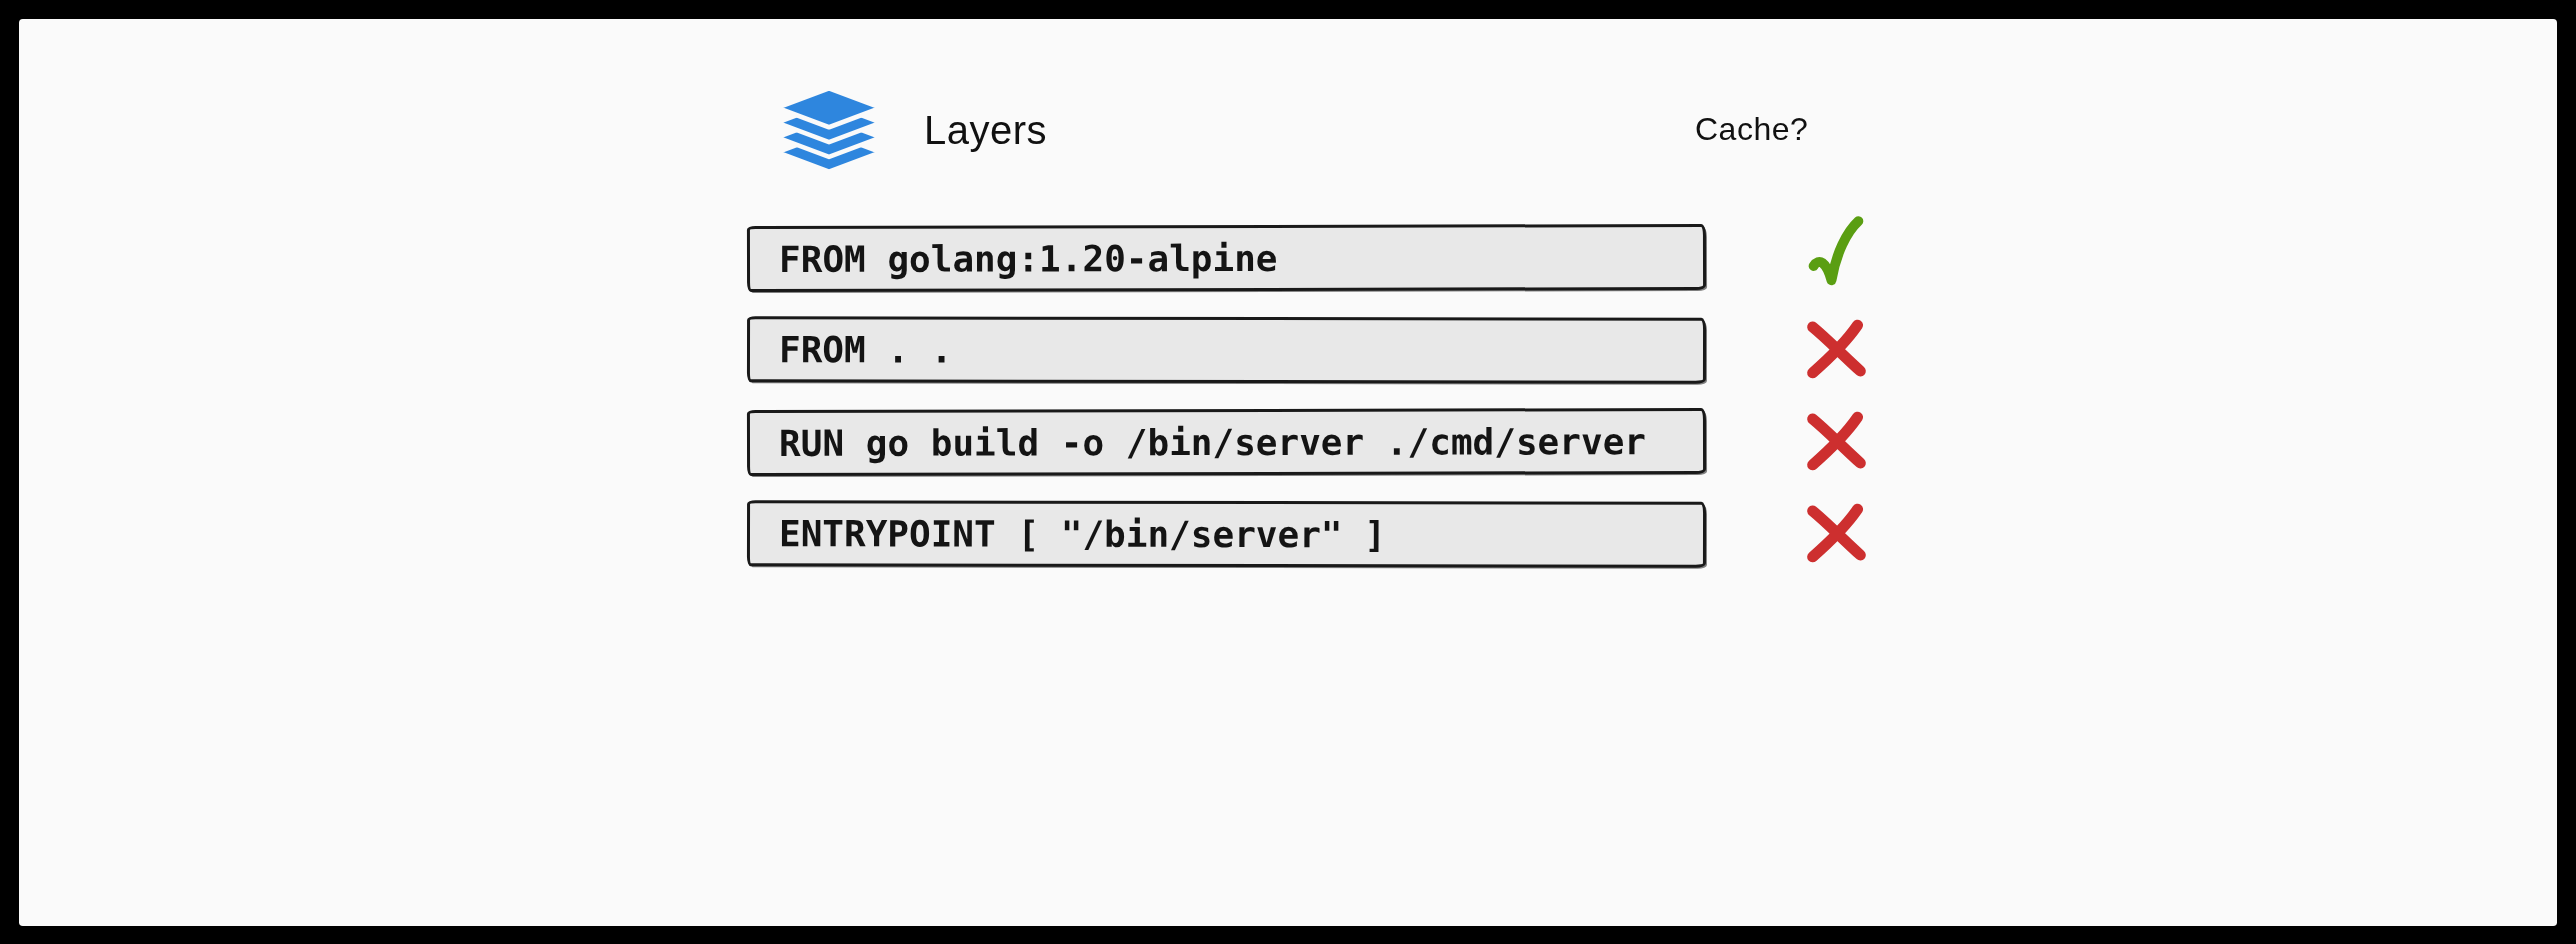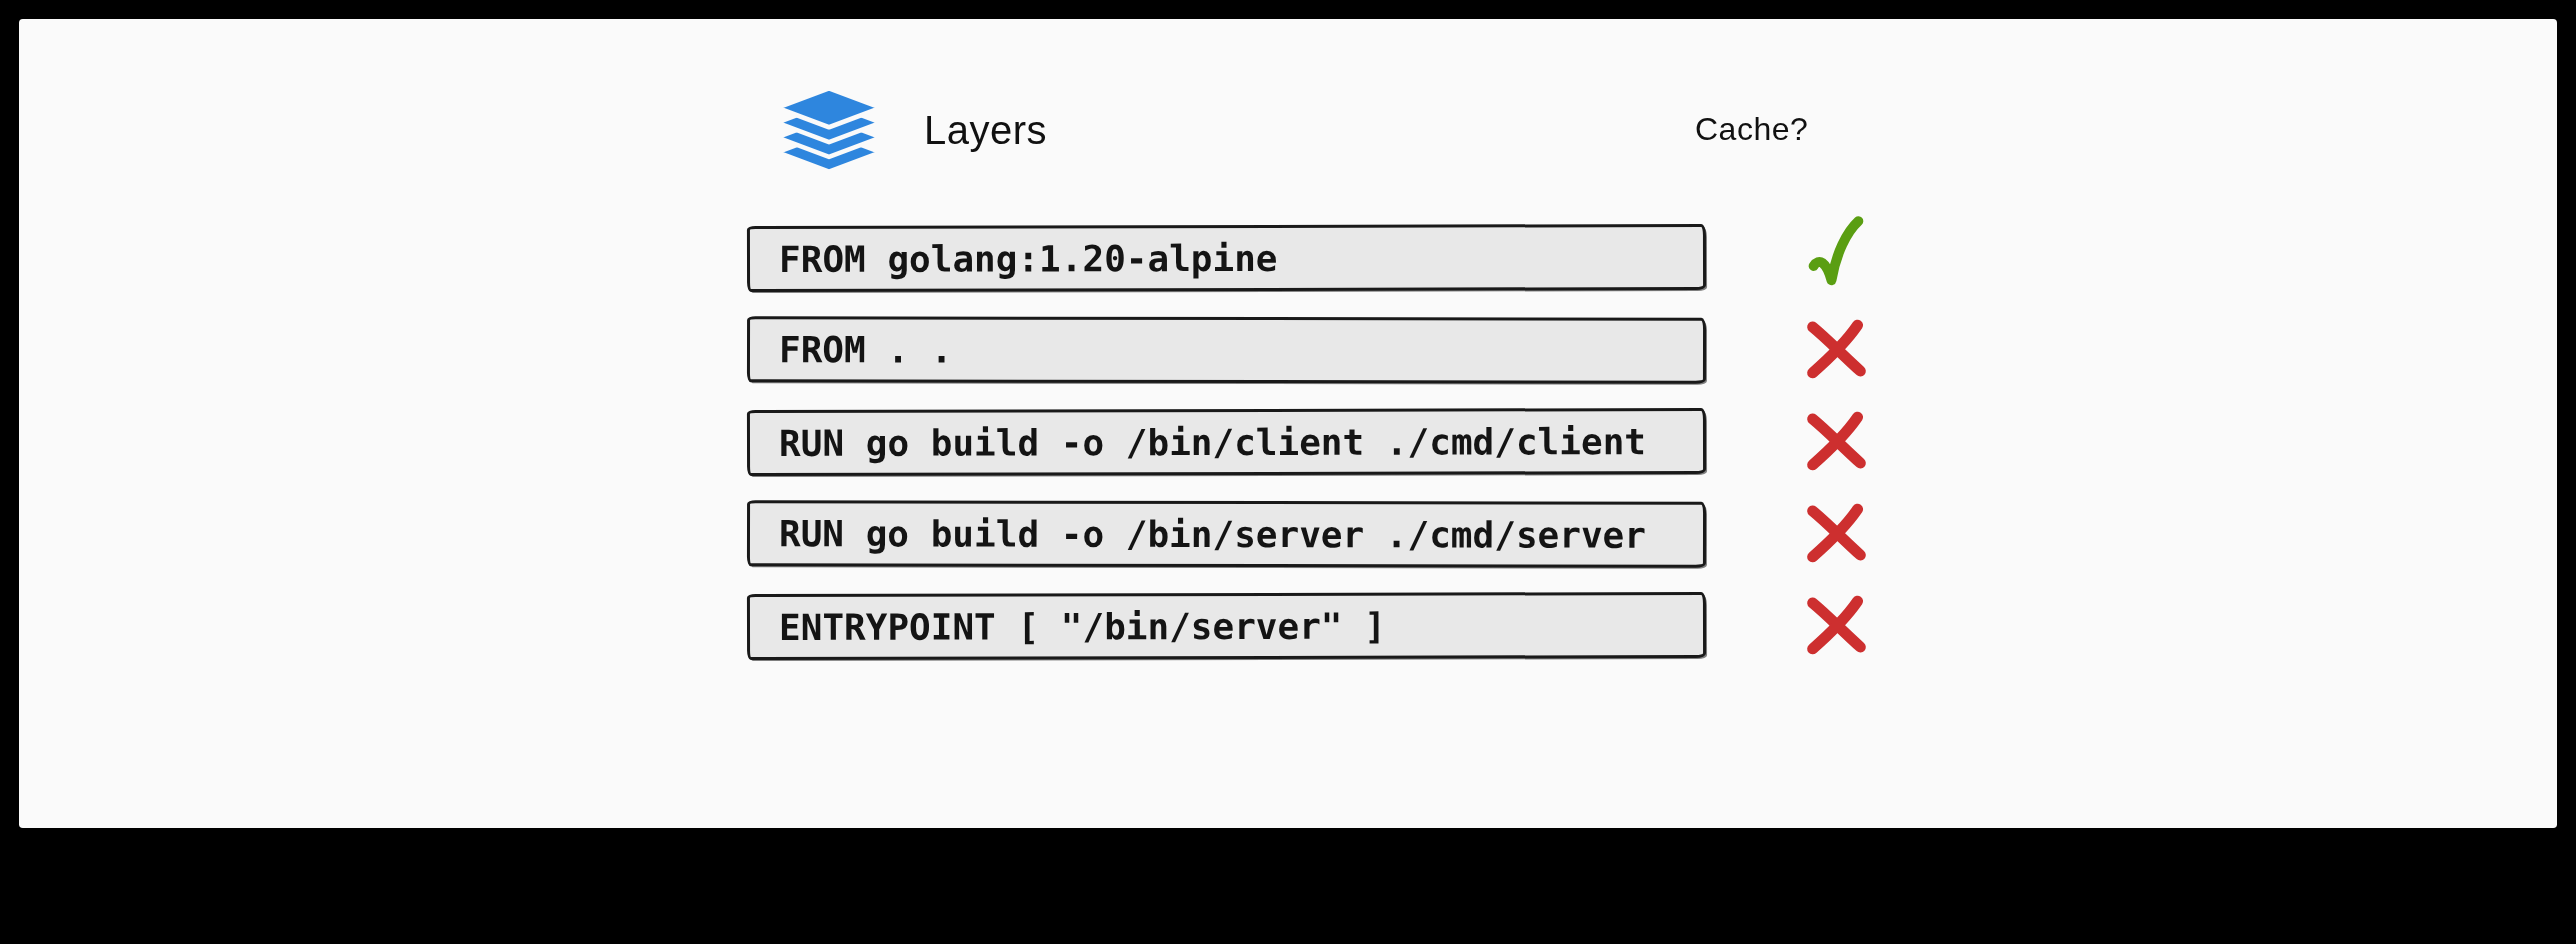--- a/index.html
+++ b/index.html
@@ -8,21 +8,21 @@
     width: 2576px;
     height: 944px;
     background: #000;
     border-radius: 9.4px;
     overflow: hidden;
     font-family: "Liberation Sans", sans-serif;
   }
   #paper {
     position: absolute;
     left: 19px; top: 19px;
-    width: 2538px; height: 809px;
+    width: 2538px; height: 907px;
     background: #fafafa;
     border-radius: 3.8px;
   }
   
   #layers-header {
     position: absolute;
     left: 745px; top: 62px;
     display: flex;
     align-items: center;
     gap: 30px;
@@ -130,36 +130,20 @@
           <g fill="none" stroke="#cd2f2f" stroke-width="12" stroke-linecap="round">
             <path d="M12 12 C28 25 46 44 64 60"></path>
             <path d="M61 10 C48 29 28 48 12 62"></path>
           </g>
         </svg>
       </span>
     </div>
   </div>
 
 
-  <div class="row">
-    <div class="layer-box">
-      <span class="layer-cmd">RUN go build -o /bin/client ./cmd/client</span>
-    </div>
-    <div class="mark-cell">
-
-      <span class="mark-x">
-        <svg viewBox="0 0 76 72" aria-hidden="true">
-          <g fill="none" stroke="#cd2f2f" stroke-width="12" stroke-linecap="round">
-            <path d="M12 12 C28 25 46 44 64 60"></path>
-            <path d="M61 10 C48 29 28 48 12 62"></path>
-          </g>
-        </svg>
-      </span>
-    </div>
-  </div>
 
   <div class="row">
     <div class="layer-box">
       <span class="layer-cmd">RUN go build -o /bin/server ./cmd/server</span>
     </div>
     <div class="mark-cell">
 
       <span class="mark-x">
         <svg viewBox="0 0 76 72" aria-hidden="true">
           <g fill="none" stroke="#cd2f2f" stroke-width="12" stroke-linecap="round">

